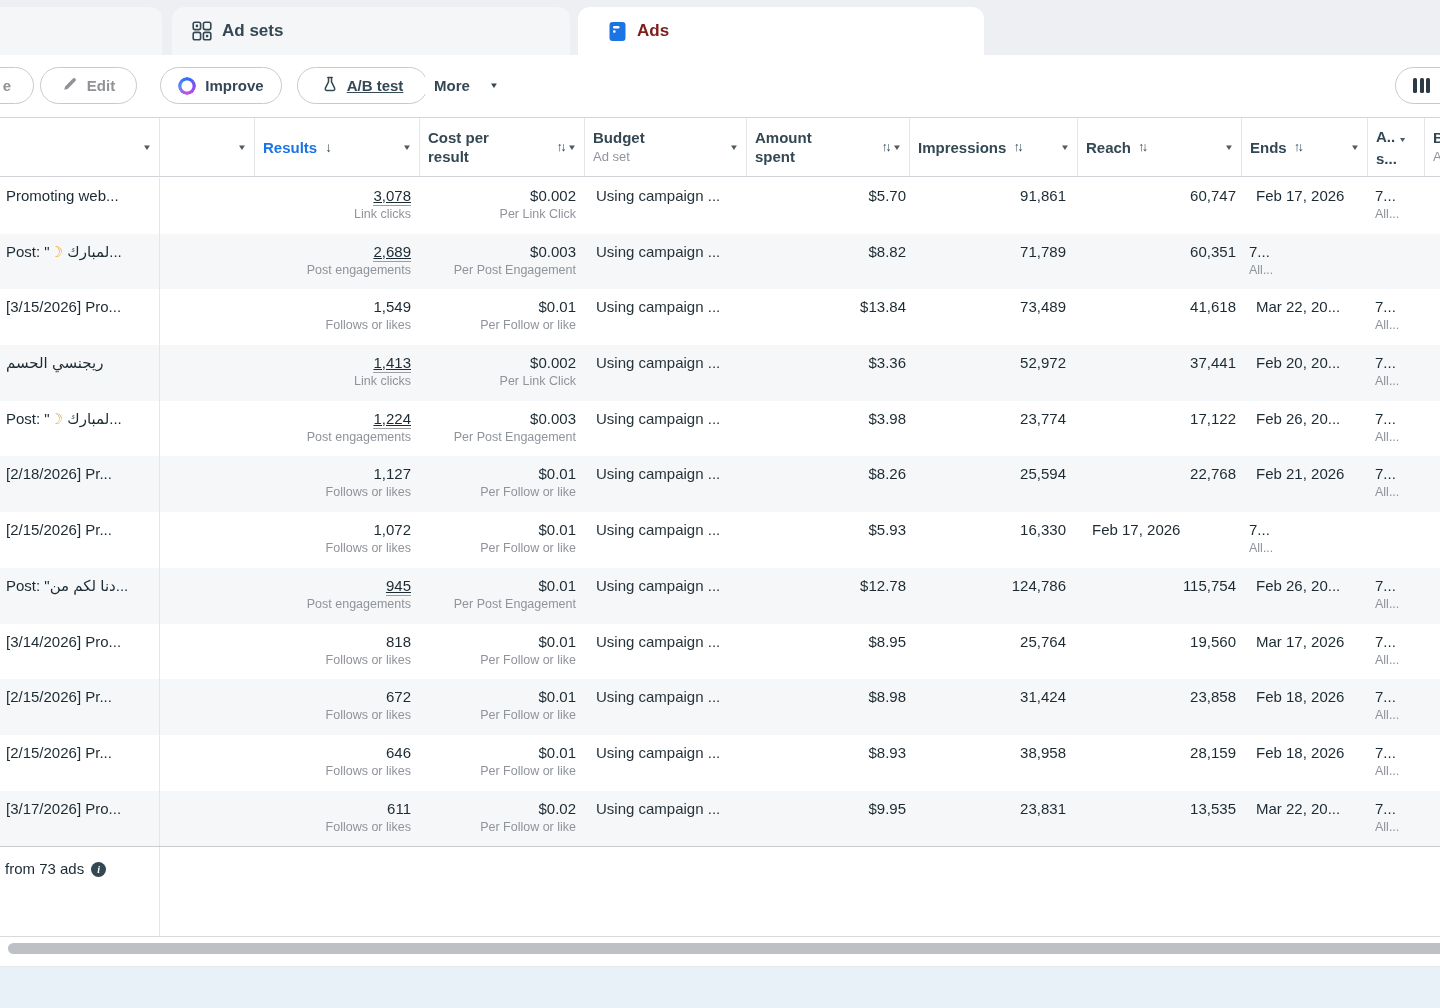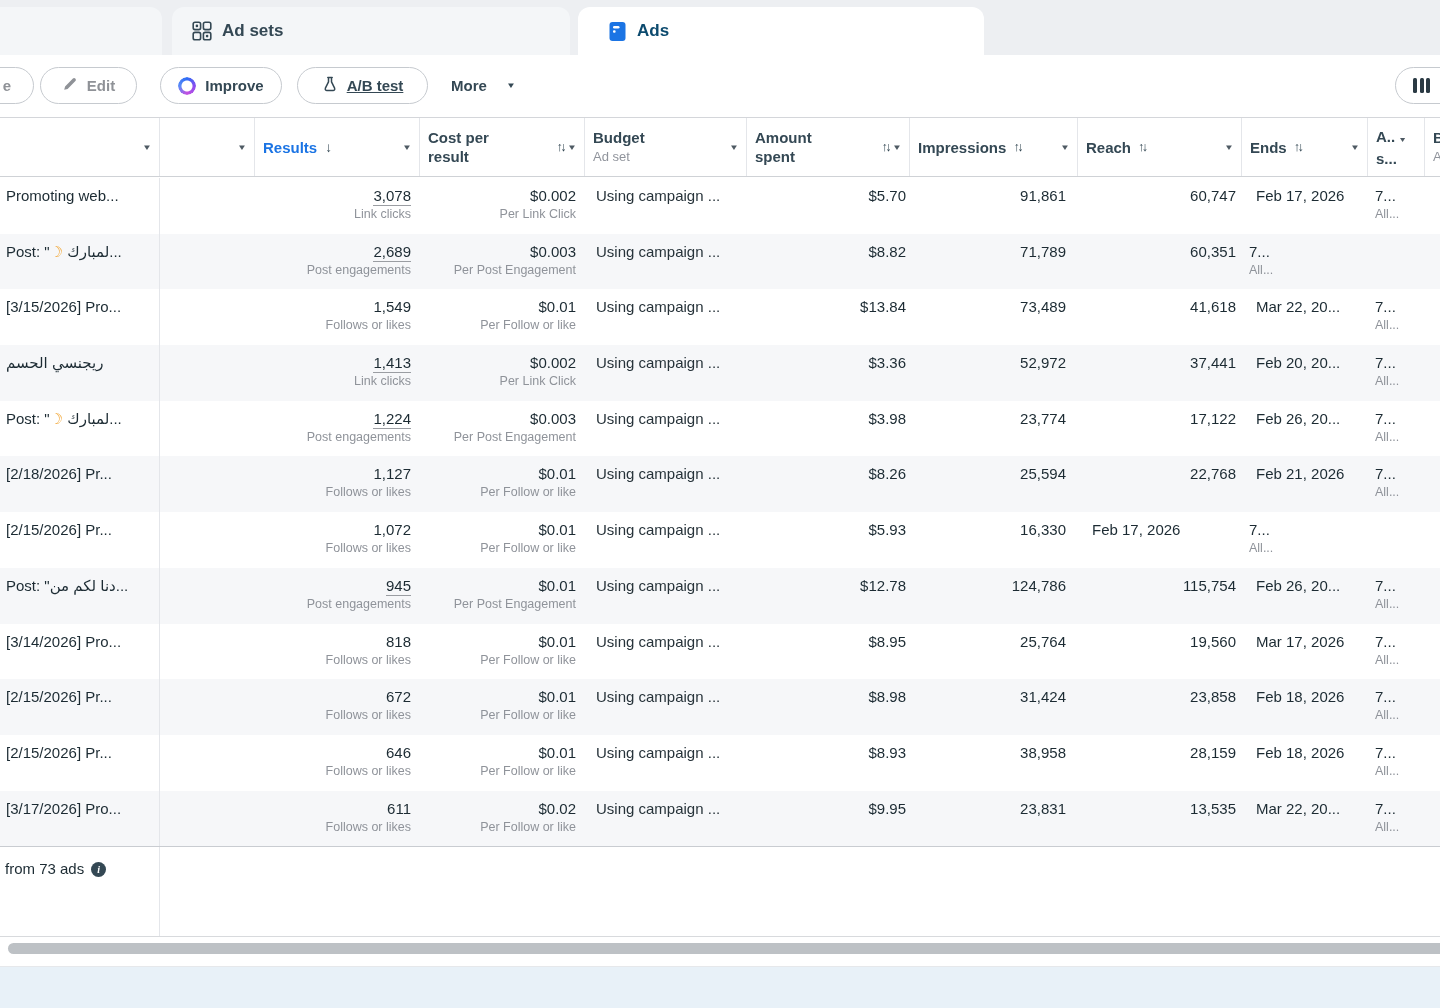--- a/index.html
+++ b/index.html
@@ -6,34 +6,34 @@
   html,body { width:1440px; height:1008px; overflow:hidden; background:#fff;
     font-family:"Liberation Sans","DejaVu Sans",sans-serif; }
   .screen { position:relative; width:1440px; height:1008px; overflow:hidden; background:#fff; }
 
   
   .tabbar { position:absolute; left:0; top:0; width:1440px; height:55px; background:#edeff2; }
   .tab { position:absolute; top:7px; height:48px; border-radius:12px 12px 0 0;
     display:flex; align-items:center; font-size:17px; font-weight:700; color:#344854; }
   .tab-partial { left:-16px; width:178px; background:#f4f6f8; }
   .tab-adsets { left:172px; width:398px; background:#f4f6f8; padding-left:20px; gap:10px; }
-  .tab-ads { left:578px; width:406px; background:#ffffff; padding-left:30px; gap:10px; color:#0c4a6e; }
+  .tab-ads { left:578px; width:406px; background:#ffffff; padding-left:30px; gap:10px; color:#7f1d1d; }
   .tab .ticon { display:flex; align-items:center; }
 
   
   .toolbar { position:absolute; left:0; top:55px; width:1440px; height:63px; background:#fff;
     border-bottom:1px solid #d4d6da; }
   .tbtn { position:absolute; top:12px; height:37px; border:1px solid #c6cacf; border-radius:19px;
     display:flex; align-items:center; justify-content:center; gap:9px;
     font-size:15px; font-weight:600; color:#344854; background:#fff; }
   .btn-dup { left:-72px; width:106px; justify-content:flex-end; padding-right:22px; color:#8f9297; }
   .btn-edit { left:40px; width:97px; color:#8f9297; }
   .btn-improve { left:160px; width:122px; }
   .btn-ab { left:297px; width:131px;text-decoration:underline; }
-  .btn-more { left:440px; width:86px; border:none; gap:20px; }
+  .btn-more { left:423px; width:86px; border:none; gap:20px; }
   .btn-cols { left:1395px; width:80px; justify-content:flex-start; padding-left:17px; }
   .improve-ring { width:18px; height:18px; border-radius:50%;
     background:conic-gradient(#2d6df5,#8a4df0,#c44fe0,#5a8bf7,#2d6df5);
     -webkit-mask:radial-gradient(farthest-side,transparent calc(100% - 4px),#000 calc(100% - 3px));
             mask:radial-gradient(farthest-side,transparent calc(100% - 4px),#000 calc(100% - 3px)); }
   .cols-icon { display:flex; gap:2.5px; }
   .cols-icon i { width:4px; height:15px; background:#2b3a44; border-radius:1.5px; }
   .caret { font-size:8px; color:#344854; transform:scaleX(1.25); display:inline-block; }
   .gcaret { font-size:8px; color:#4e5a63; transform:scaleX(1.25); display:inline-block; }
 
@@ -53,21 +53,21 @@
 
   .tbody { position:absolute; left:0; top:178px; width:1440px; height:668px; overflow:hidden; }
   .trow { height:55.7px; background:#fff; }
   .trow:nth-child(even) { background:#f6f7f9; }
   .td { overflow:hidden; white-space:nowrap; }
   .c-name { padding:9px 6px 0 6px; font-size:15px; color:#1c2b33; border-right:1px solid #e4e6ea; height:100%; }
   .num { text-align:right; padding-top:9px; font-size:15px; color:#1c2b33; }
   .c-results { padding-right:9px; } .c-cost { padding-right:9px; }
   .c-spent { padding-right:4px; } .c-impr { padding-right:12px; } .c-reach { padding-right:6px; }
   .sub-lab { font-size:12.5px; color:#8f939a; margin-top:3px; }
-  .uline { border-bottom:1px solid #9a9da2; padding-bottom:1px; }
+  .uline { border-bottom:1px solid #9a9da2; padding-bottom:1px;text-decoration:underline; }
   .c-budget { padding:9px 0 0 11px; font-size:15px; color:#27333a; }
   .c-ends { padding:9px 4px 0 14px; font-size:15px; color:#1c2b33; }
   .c-attr { padding:9px 0 0 7px; font-size:15px; color:#1c2b33; }
   .moon { color:#f2a93b; }
 
   .tfoot { position:absolute; left:0; top:846px; width:1440px; height:91px; background:#fff;
     border-top:1px solid #c9ccd1; border-bottom:1px solid #d8dadd; }
   .tfoot .fcell { width:160px; height:100%; border-right:1px solid #e4e6ea;
     padding:13px 0 0 5px; font-size:15px; color:#1c2b33; display:flex; align-items:flex-start; gap:7px; }
   .info-ic { width:15px; height:15px; border-radius:50%; background:#344854; color:#fff;

